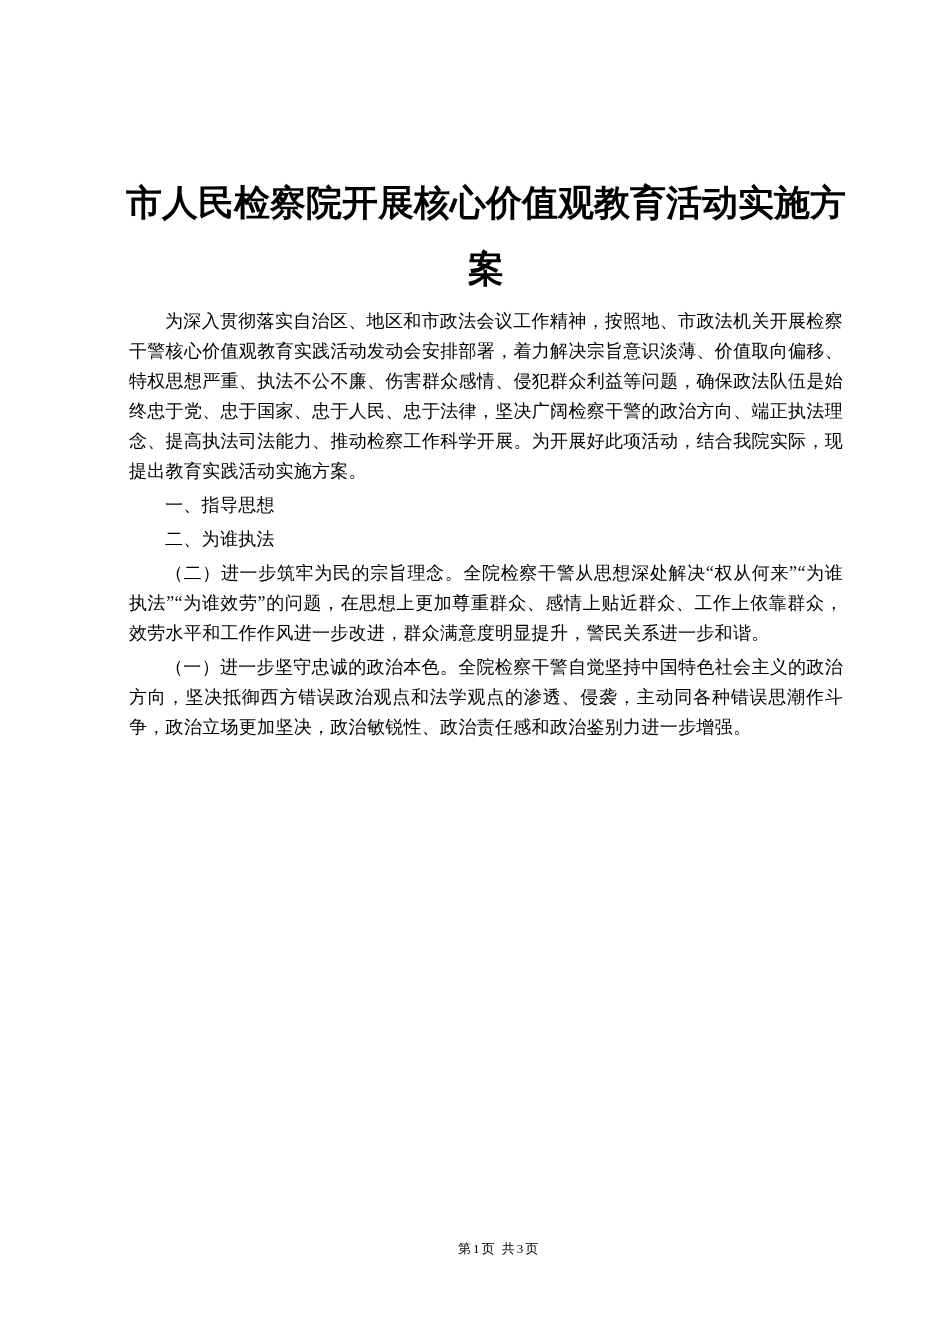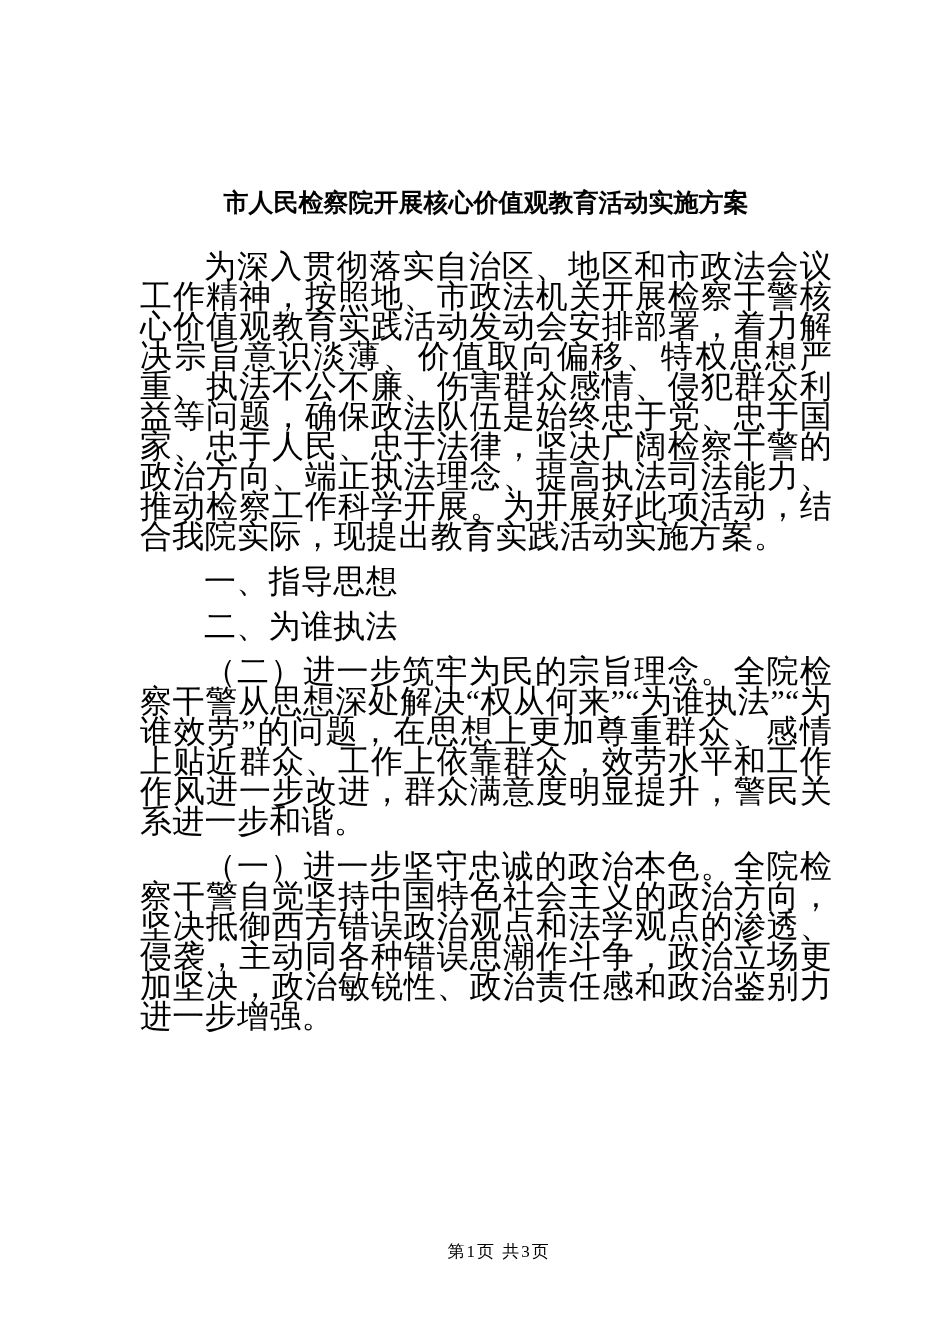--- a/index.html
+++ b/index.html
@@ -17,43 +17,43 @@
     overflow: hidden;
   }
   .content {
     position: absolute;
     left: 125px;
     top: 170px;
     width: 722px;
   }
   .doc-title {
     margin: 0;
-    font-size: 25px;
+    font-size: 36px;
     font-weight: bold;
     line-height: 66px;
     text-align: center;
     letter-spacing: 0;
   }
   .para {
-    margin: 15px;
-    font-size: 32px;
+    margin: 4px;
+    font-size: 18px;
     line-height: 30px;
     text-align: justify;
     text-justify: inter-ideograph;
     text-indent: 2em;
     letter-spacing: 0.3px;
   }
   .footer {
     position: absolute;
     top: 1240px;
     left: 0;
     right: 0;
     text-align: center;
     text-indent: 48px;
-    font-size: 17px;
+    font-size: 13px;
     letter-spacing: 2px;
   }
 </style>
 </head>
 <body>
 
 <div class="page">
   <div class="content">
     <h1 class="doc-title">市人民检察院开展核心价值观教育活动实施方案</h1>
     <p class="para">为深入贯彻落实自治区、地区和市政法会议工作精神，按照地、市政法机关开展检察干警核心价值观教育实践活动发动会安排部署，着力解决宗旨意识淡薄、价值取向偏移、特权思想严重、执法不公不廉、伤害群众感情、侵犯群众利益等问题，确保政法队伍是始终忠于党、忠于国家、忠于人民、忠于法律，坚决广阔检察干警的政治方向、端正执法理念、提高执法司法能力、推动检察工作科学开展。为开展好此项活动，结合我院实际，现提出教育实践活动实施方案。</p>

